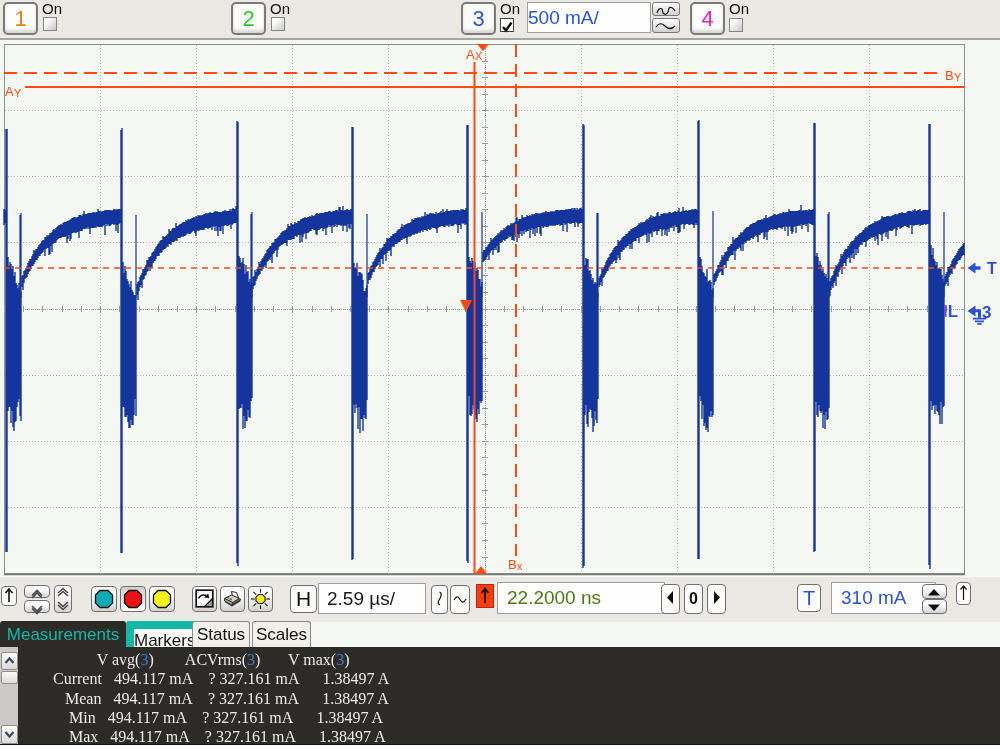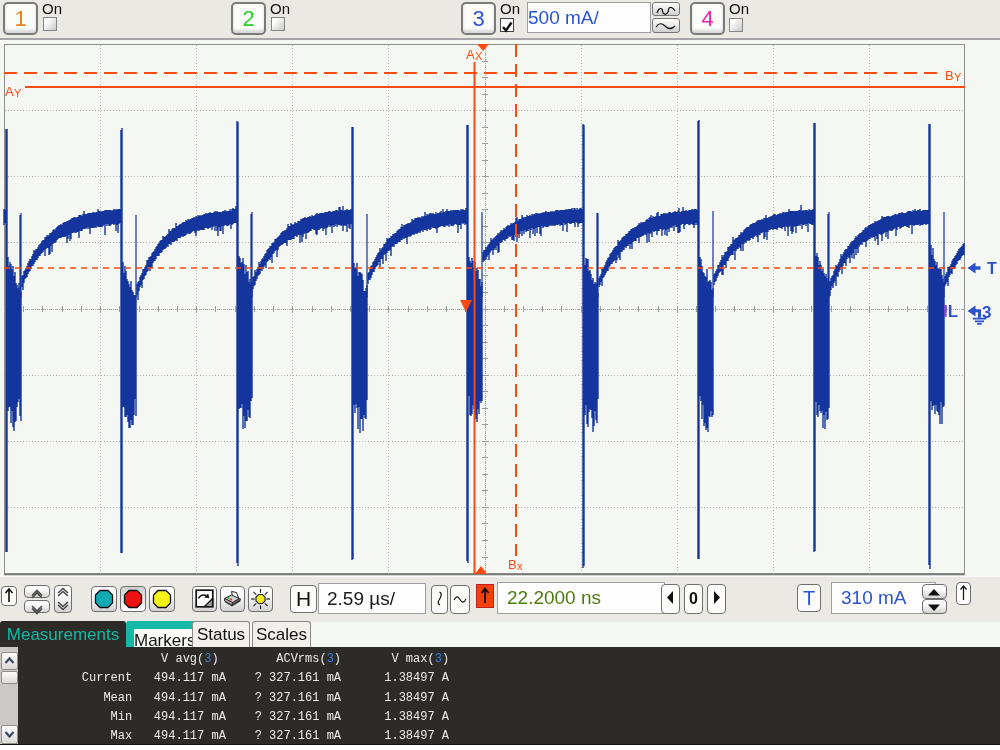--- a/index.html
+++ b/index.html
@@ -12,21 +12,21 @@
 .cbox{position:absolute;width:12px;height:12px;border:1px solid #858585;background:linear-gradient(135deg,#ffffff 20%,#c9c9c9 100%);}
 .tbox{position:absolute;background:#fdfefd;border:1px solid #9f9f9f;font-size:19px;}
 .minibtn{position:absolute;background:linear-gradient(#ffffff,#cfcfcf);border:1px solid #777;border-radius:3px;}
 
 #ctrlbar{left:0;top:576px;width:1000px;height:45px;background:#ebe9e4;border-top:1px solid #fcfcfc;}
 .gbtn{position:absolute;background:linear-gradient(#ffffff 30%,#d2d2d2);border:1px solid #6f6f6f;border-radius:4px;}
 
 .tab{position:absolute;top:621px;height:26px;font-size:17px;color:#111;text-align:center;border:1px solid #8a8a8a;border-bottom:none;border-radius:3px 3px 0 0;background:#f2f0eb;line-height:26px;}
 
 #bpanel{left:0;top:647px;width:1000px;height:97px;background:#2d2b27;}
-#btable{position:absolute;left:17px;top:3px;font-family:Liberation Mono, monospace;font-size:12px;line-height:19.3px;color:#ecebe9;white-space:pre;margin:0;}
+#btable{position:absolute;left:17px;top:3px;font-family:Liberation Serif, serif;font-size:16px;line-height:19.3px;color:#ecebe9;white-space:pre;margin:0;}
 #btable .b3{color:#3d7dd8;}
 #wstrip{left:0;top:744px;width:1000px;height:6px;background:#ffffff;border-top:1px solid #111;}
 .sbtn{position:absolute;left:1px;width:15px;background:linear-gradient(#fbfbfa,#dcdad6);border:1px solid #8f8f8f;border-radius:2px;}
 </style>
 </head>
 <body>
 <div id="scr">
 
 <div id="topbar" class="abs">
   <div class="chbtn" style="left:3px;color:#e8821e;">1</div>

